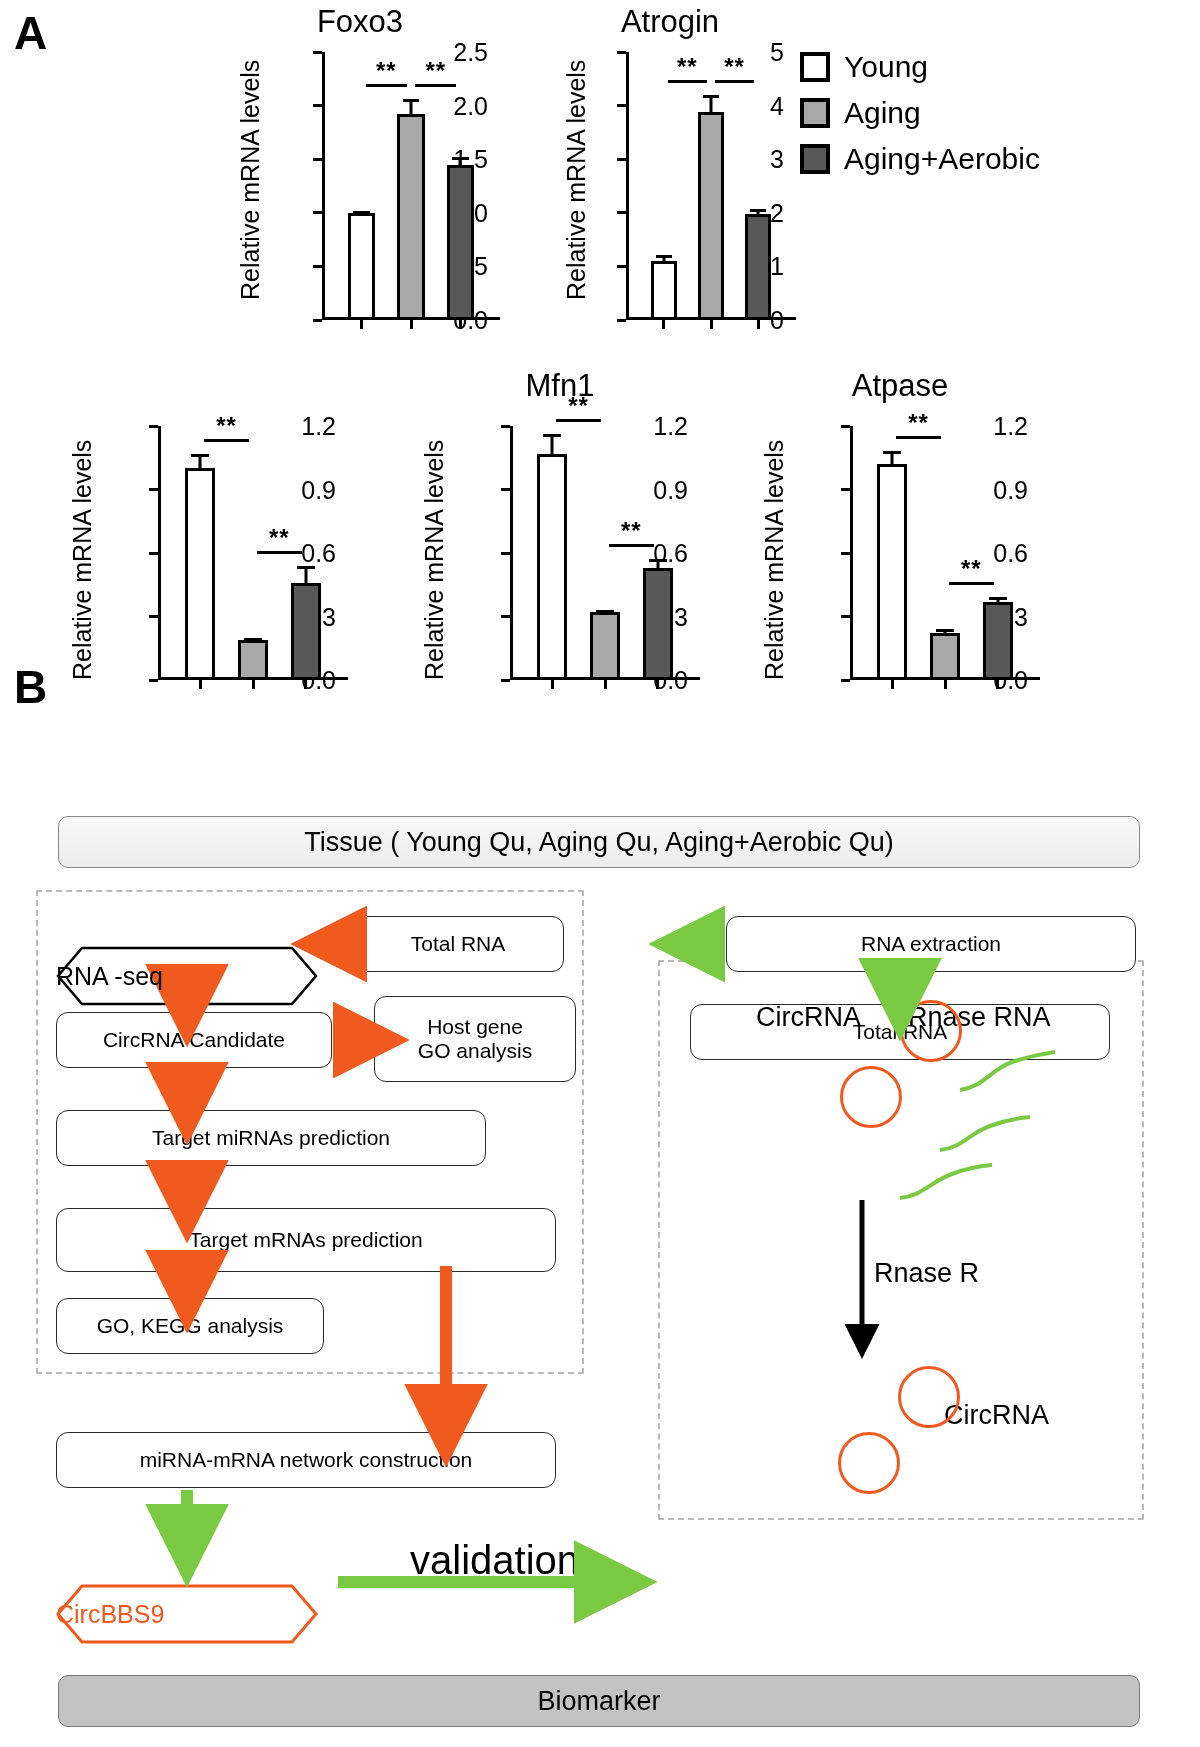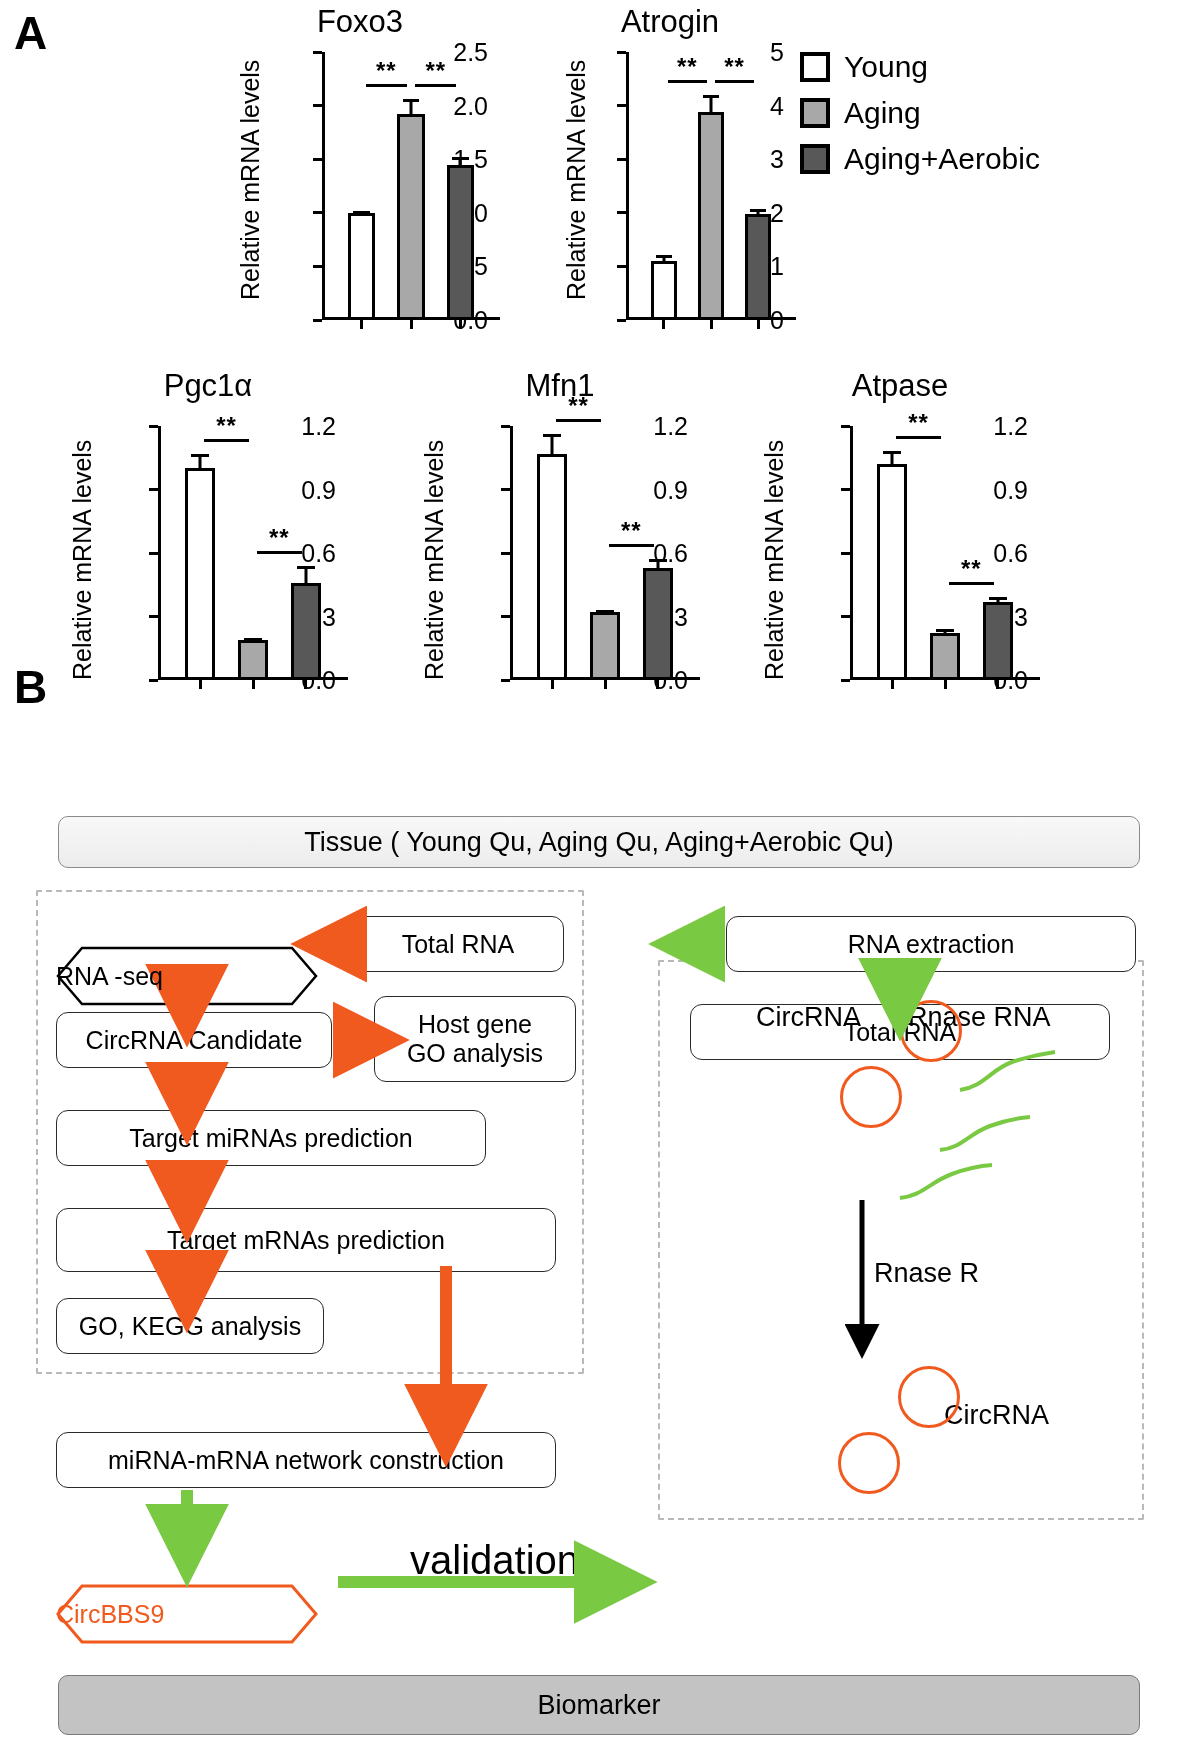--- a/index.html
+++ b/index.html
@@ -81,39 +81,39 @@
   
   .flow-bar {
     position:absolute;
     border:1.5px solid #8a8a8a;
     border-radius:10px;
     display:flex; align-items:center; justify-content:center;
     font-size:27px;
   }
   #tissue-bar { left:58px; top:816px; width:1082px; height:52px;
     background:linear-gradient(#f8f8f8,#ececec); }
-  #biomarker-bar { left:58px; top:1675px; width:1082px; height:60px;
+  #biomarker-bar { left:58px; top:1675px; width:1082px; height:52px;
     background:#c3c3c3; border:1.5px solid #7a7a7a; }
 
   .dashdot-box {
     position:absolute;
     border:2px dashed #b9b9b9;
     border-radius:2px;
   }
   #left-dash  { left:36px; top:890px; width:548px; height:484px; }
   #right-dash { left:658px; top:960px; width:486px; height:560px; }
 
   .node {
     position:absolute;
     border:1.6px solid #2b2b2b;
     border-radius:12px;
     background:#fff;
     display:flex; align-items:center; justify-content:center;
     text-align:center;
-    font-size:25px;
+    font-size:21px;
     line-height:1.15;
   }
   .hexnode {
     position:absolute;
     display:flex; align-items:center; justify-content:flex-start;
     font-size:25px;
     margin-top:32px;
   }
   .hexnode svg { position:absolute; left:0; top:0; }
   .hexnode span { position:relative; z-index:2; }
@@ -230,21 +230,20 @@
     <span class="legend-swatch aging"></span>
     <span class="legend-label">Aging</span>
   </div>
   <div class="legend-row">
     <span class="legend-swatch aero"></span>
     <span class="legend-label">Aging+Aerobic</span>
   </div>
 </div>
 
 <div class="chart" id="chart-2" style="left:48px; top:368px; width:320px; height:330px;">
-  <div class="chart-title">Pgc1α</div>
   <div class="ylabel" style="left:20px; top:312px;">Relative mRNA levels</div>
   <div class="plot" id="plot-2" style="left:110px; top:58px; width:190px; height:254px;">
       <div class="axis-y"></div>
       <div class="axis-x"></div>
       <div class="ytick" style="top: 252.5px;"></div>
       <div class="ytick-label" style="top: 254px;">0.0</div>
       <div class="ytick" style="top: 189px;"></div>
       <div class="ytick-label" style="top: 190.5px;">0.3</div>
       <div class="ytick" style="top: 125.5px;"></div>
       <div class="ytick-label" style="top: 127px;">0.6</div>

